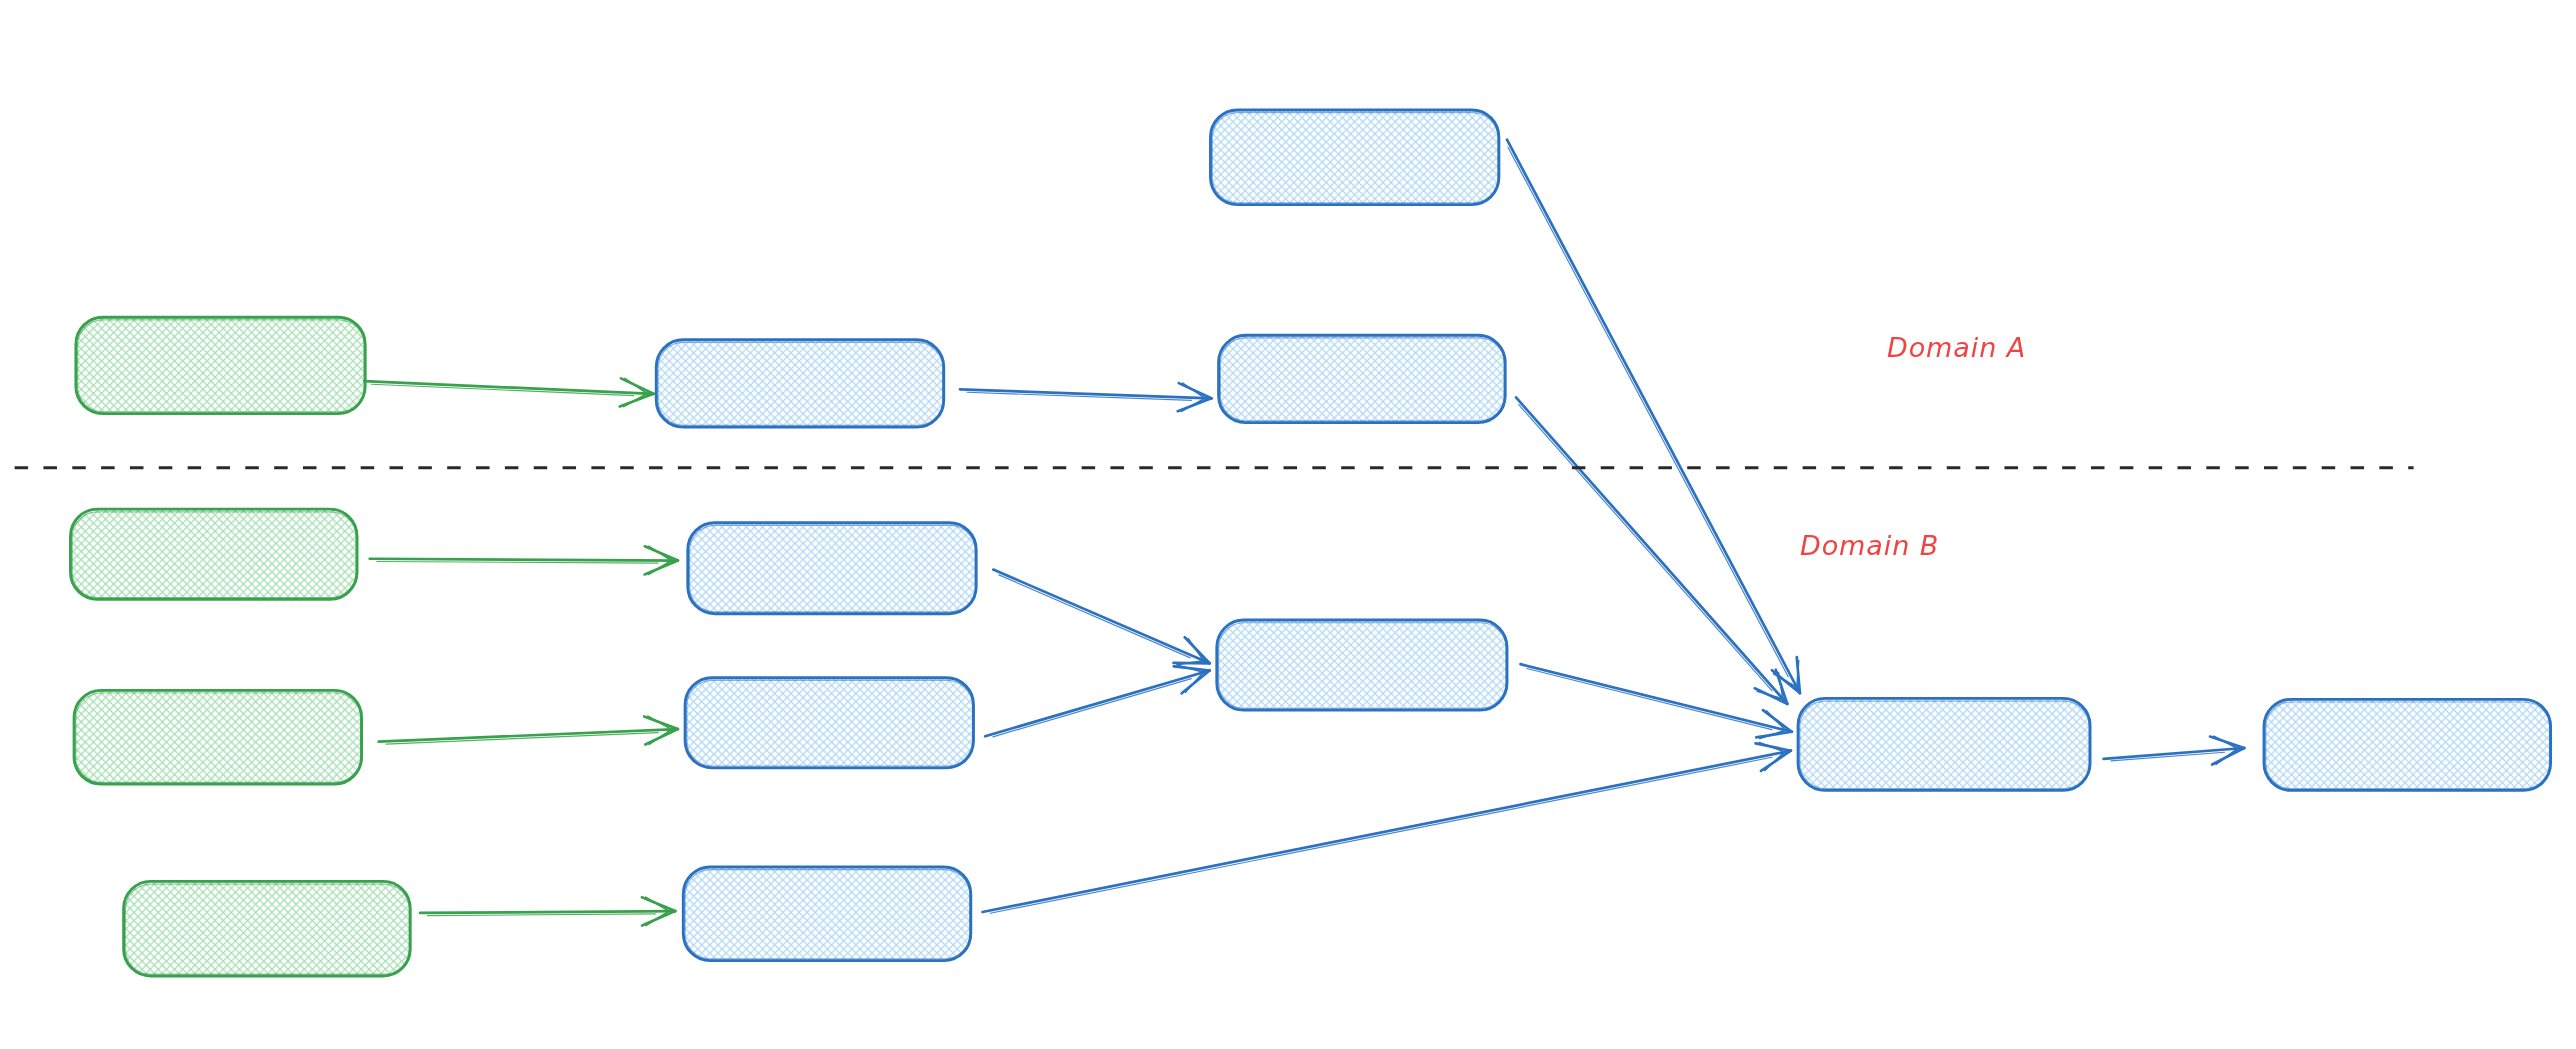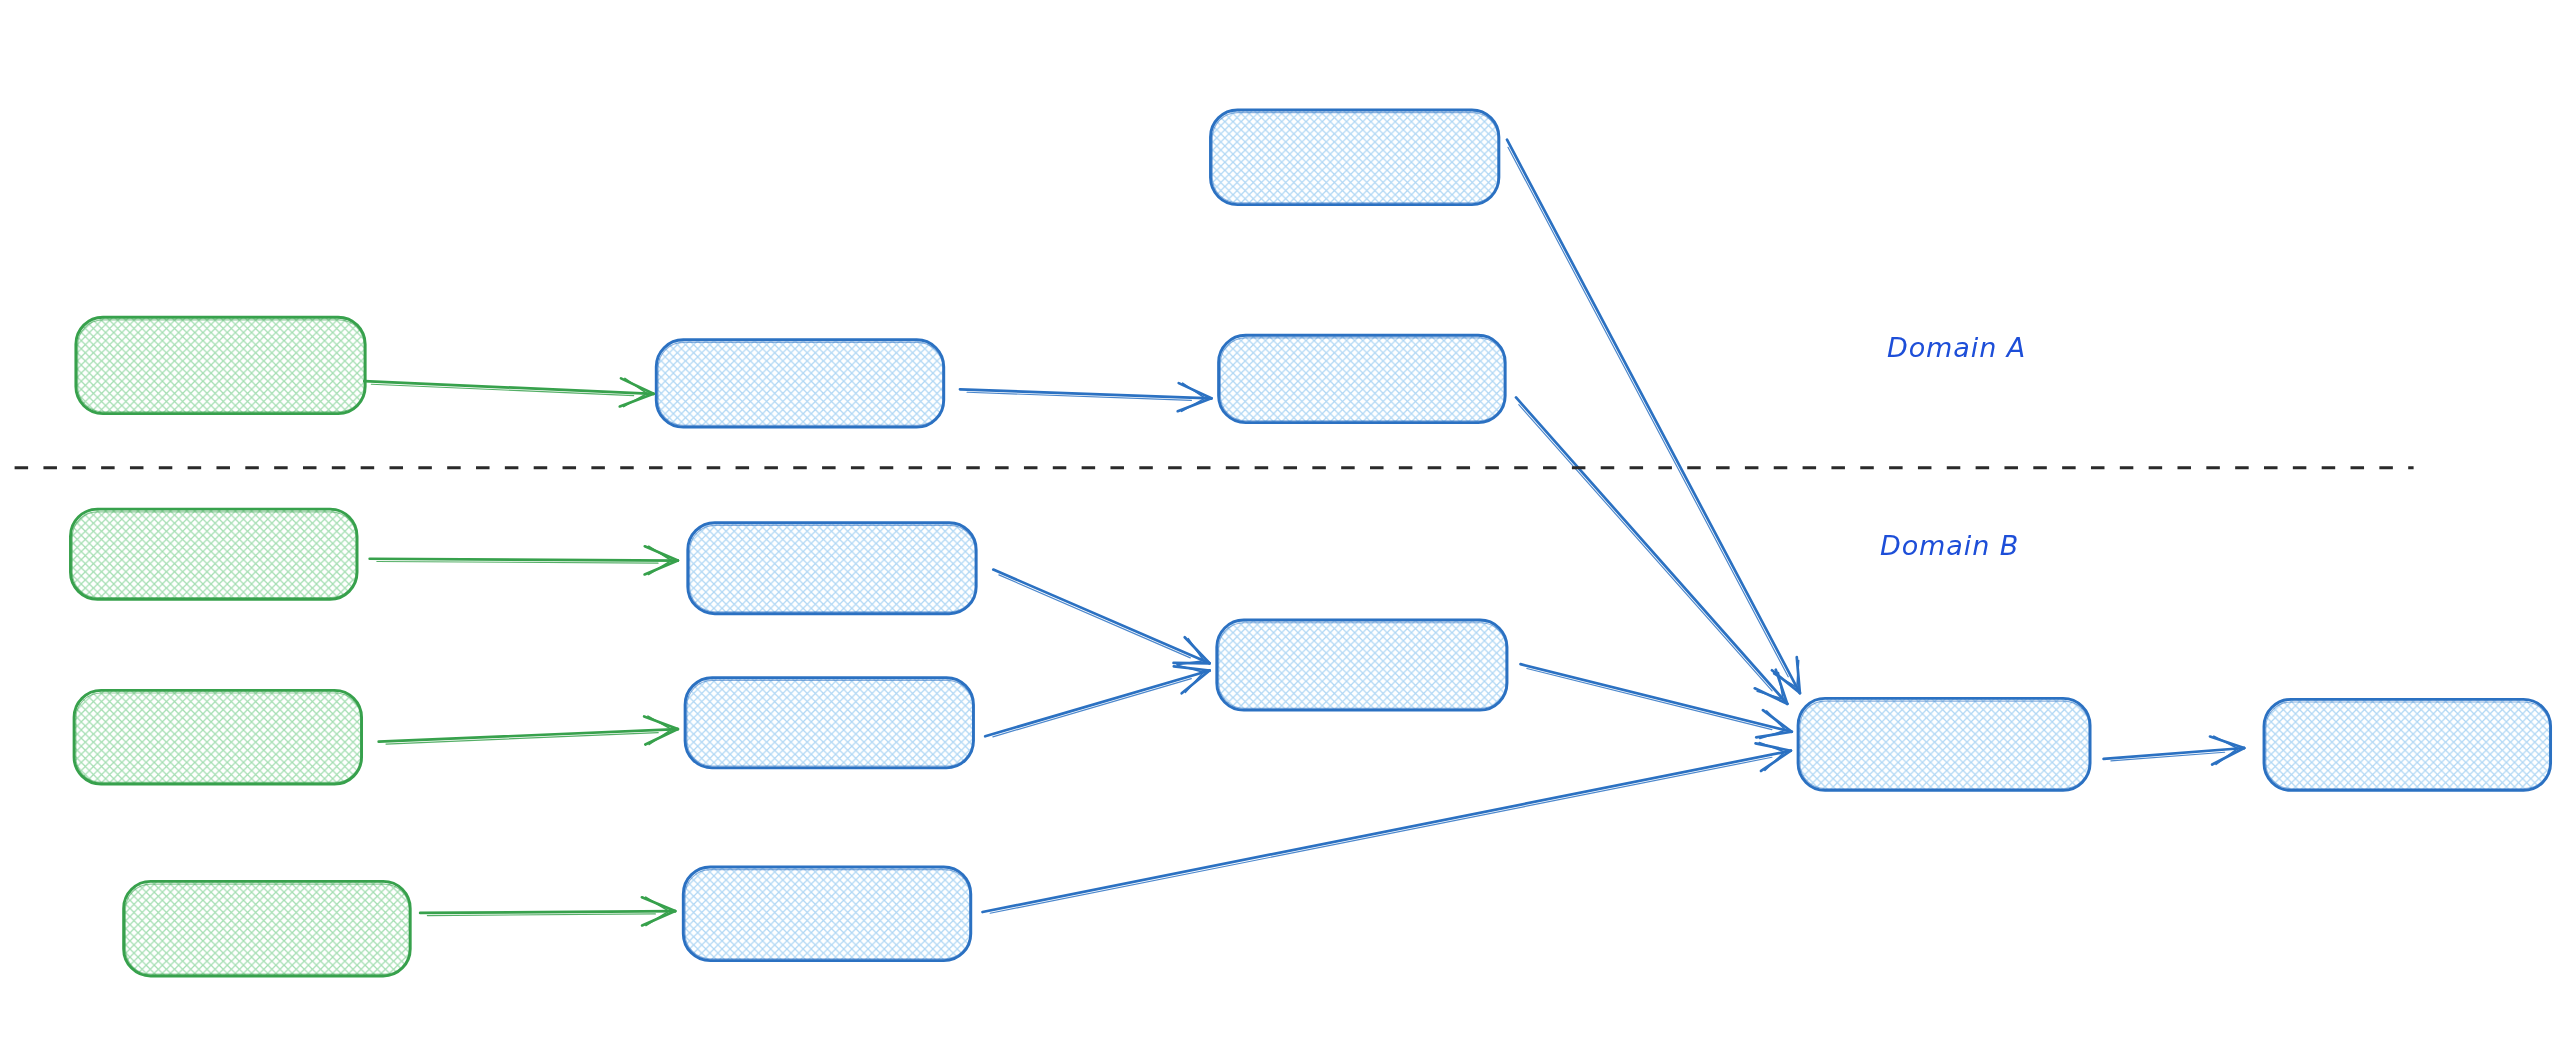--- a/index.html
+++ b/index.html
@@ -21,25 +21,25 @@
     left: 0;
     top: 0;
   }
   .domain-label {
     position: absolute;
     font-family: "DejaVu Sans", sans-serif;
     font-style: italic;
     font-weight: 500;
     font-size: 27px;
     letter-spacing: 0.9px;
-    color: #1d4ed8;
+    color: #ef4444;
     white-space: nowrap;
   }
   .label-domain-a { left: 1887px; top: 332px; }
-  .label-domain-b { left: 1880px; top: 530px; }
+  .label-domain-b { left: 1800px; top: 530px; }
 </style>
 </head>
 <body>
 
 <div class="canvas">
   <svg id="diagram-svg" width="2576" height="1049" viewBox="0 0 2858 1164">
     <defs>
       <pattern id="hatch-blue" width="9" height="9" patternUnits="userSpaceOnUse">
         <path d="M0 0 L9 9 M9 0 L0 9" stroke="#a8d3f3" stroke-width="1.4" fill="none" opacity="0.9"></path>
       </pattern>

